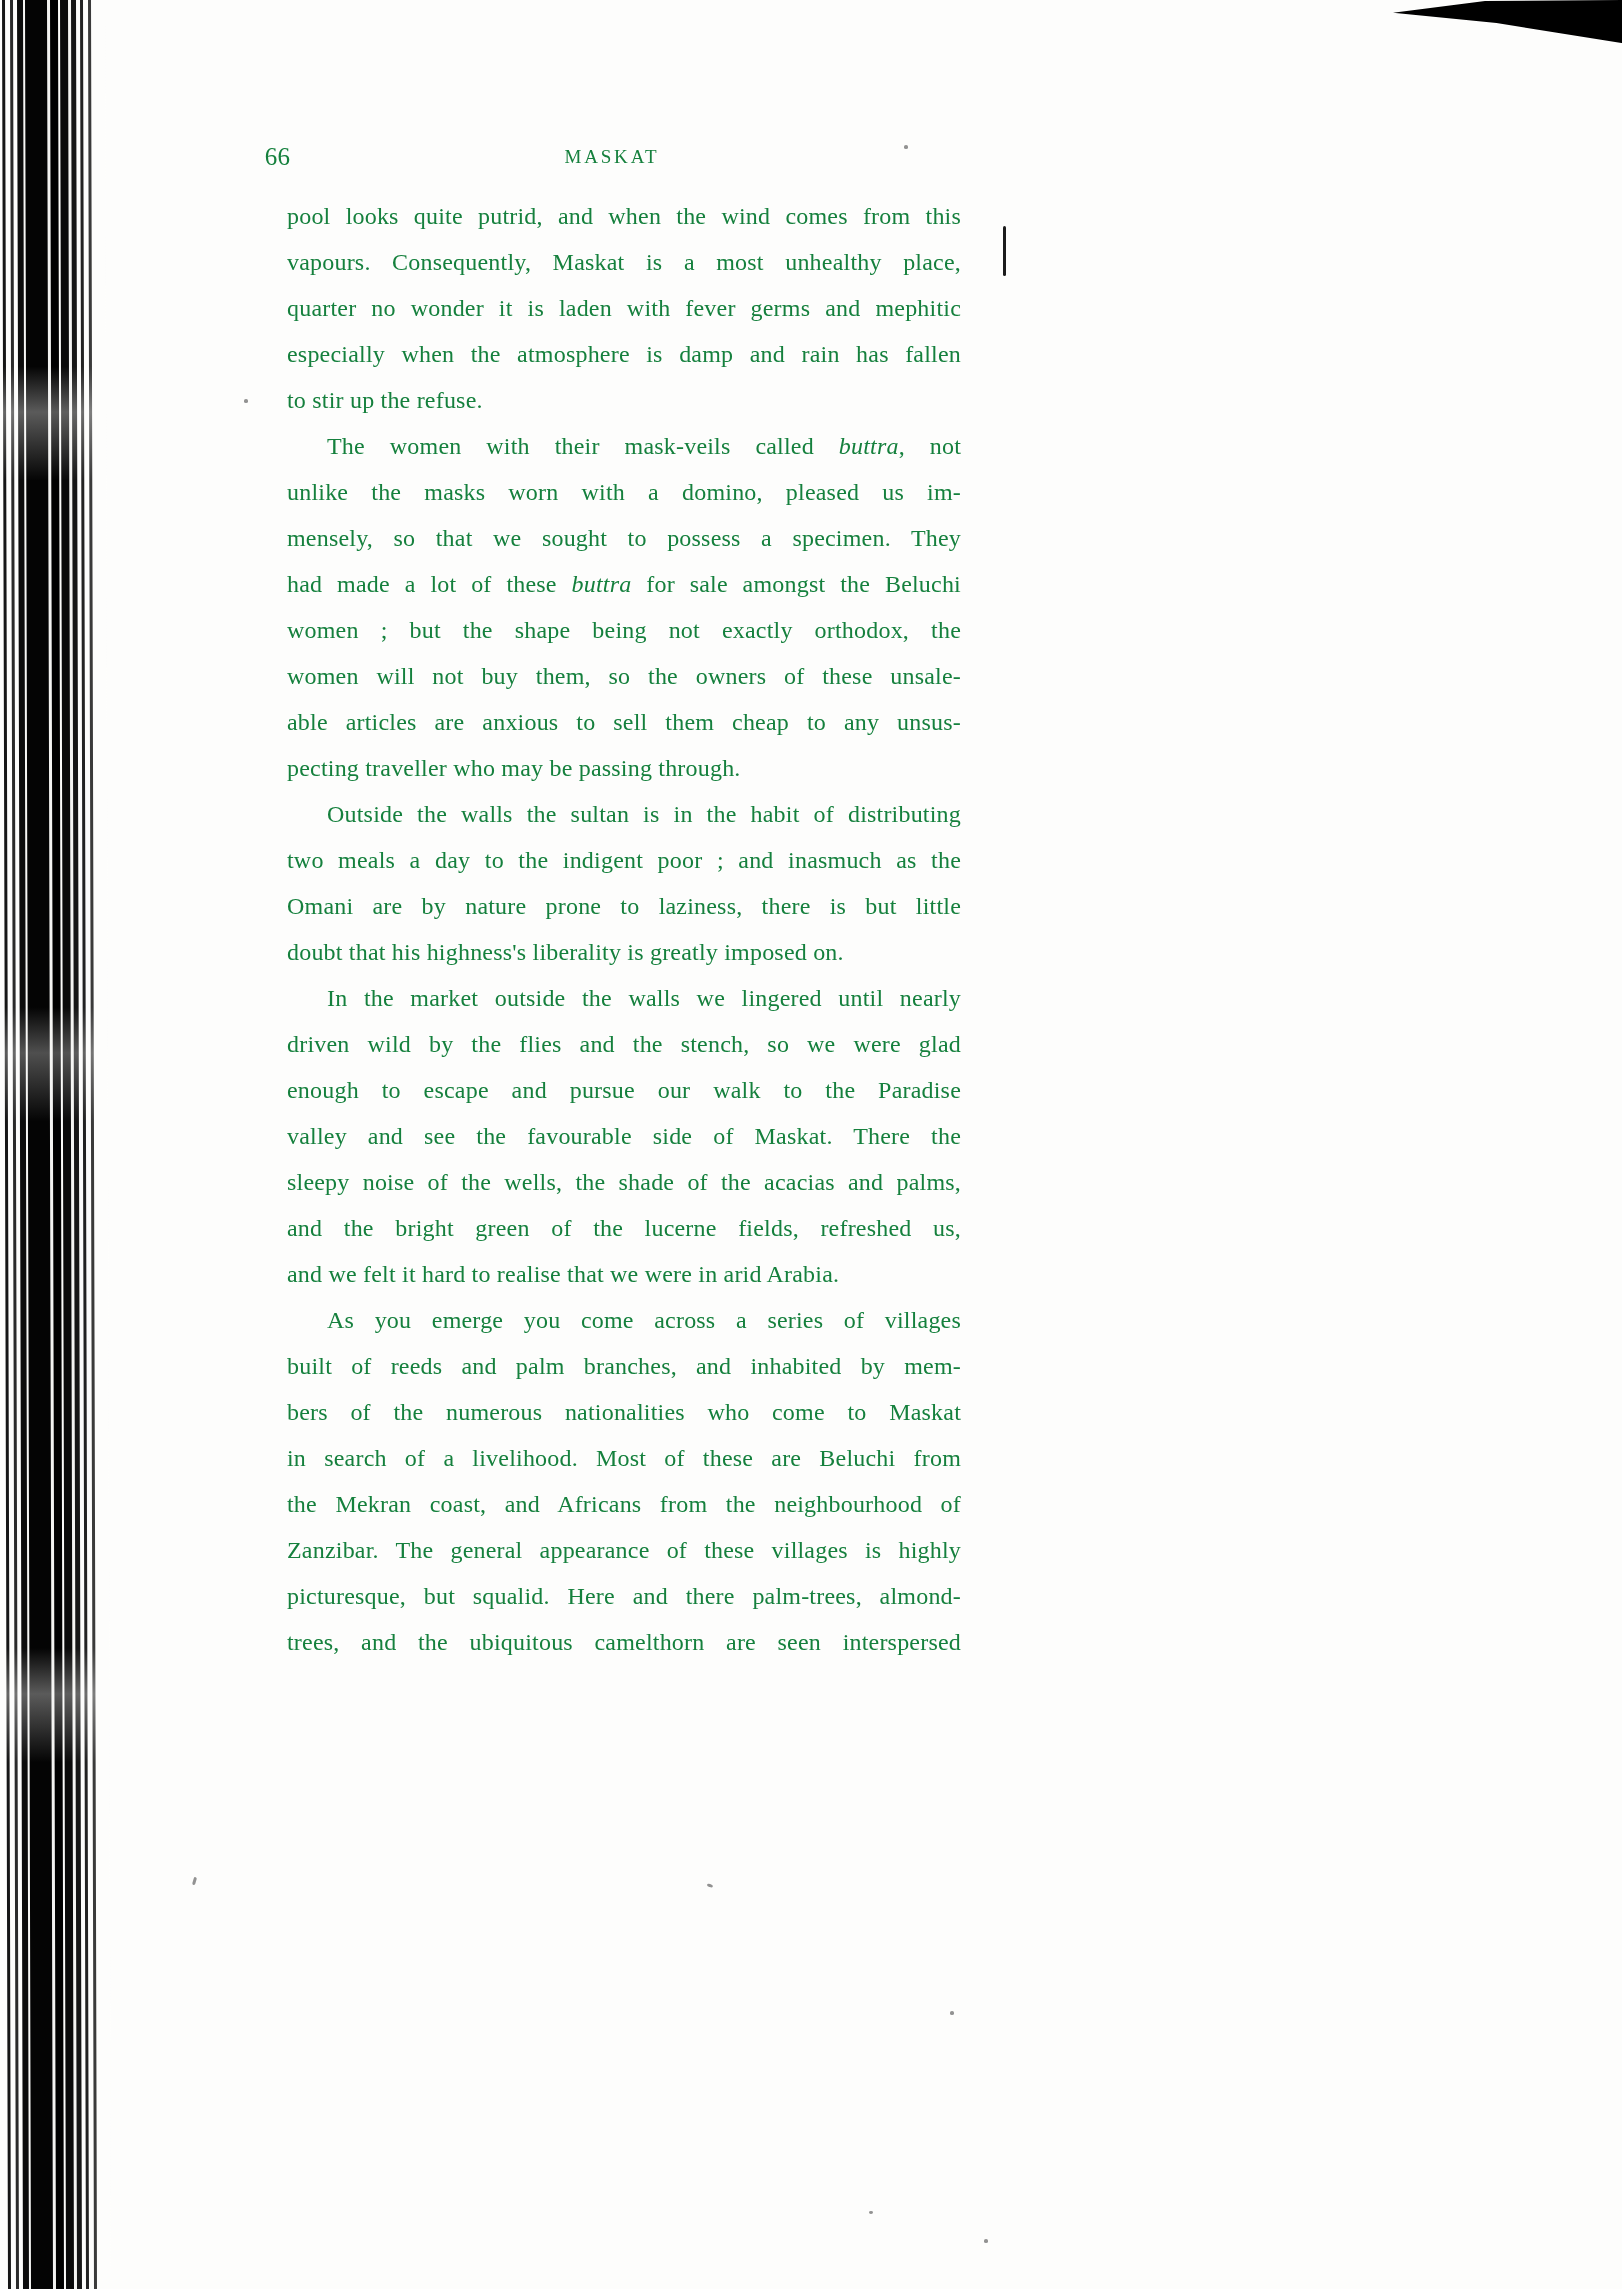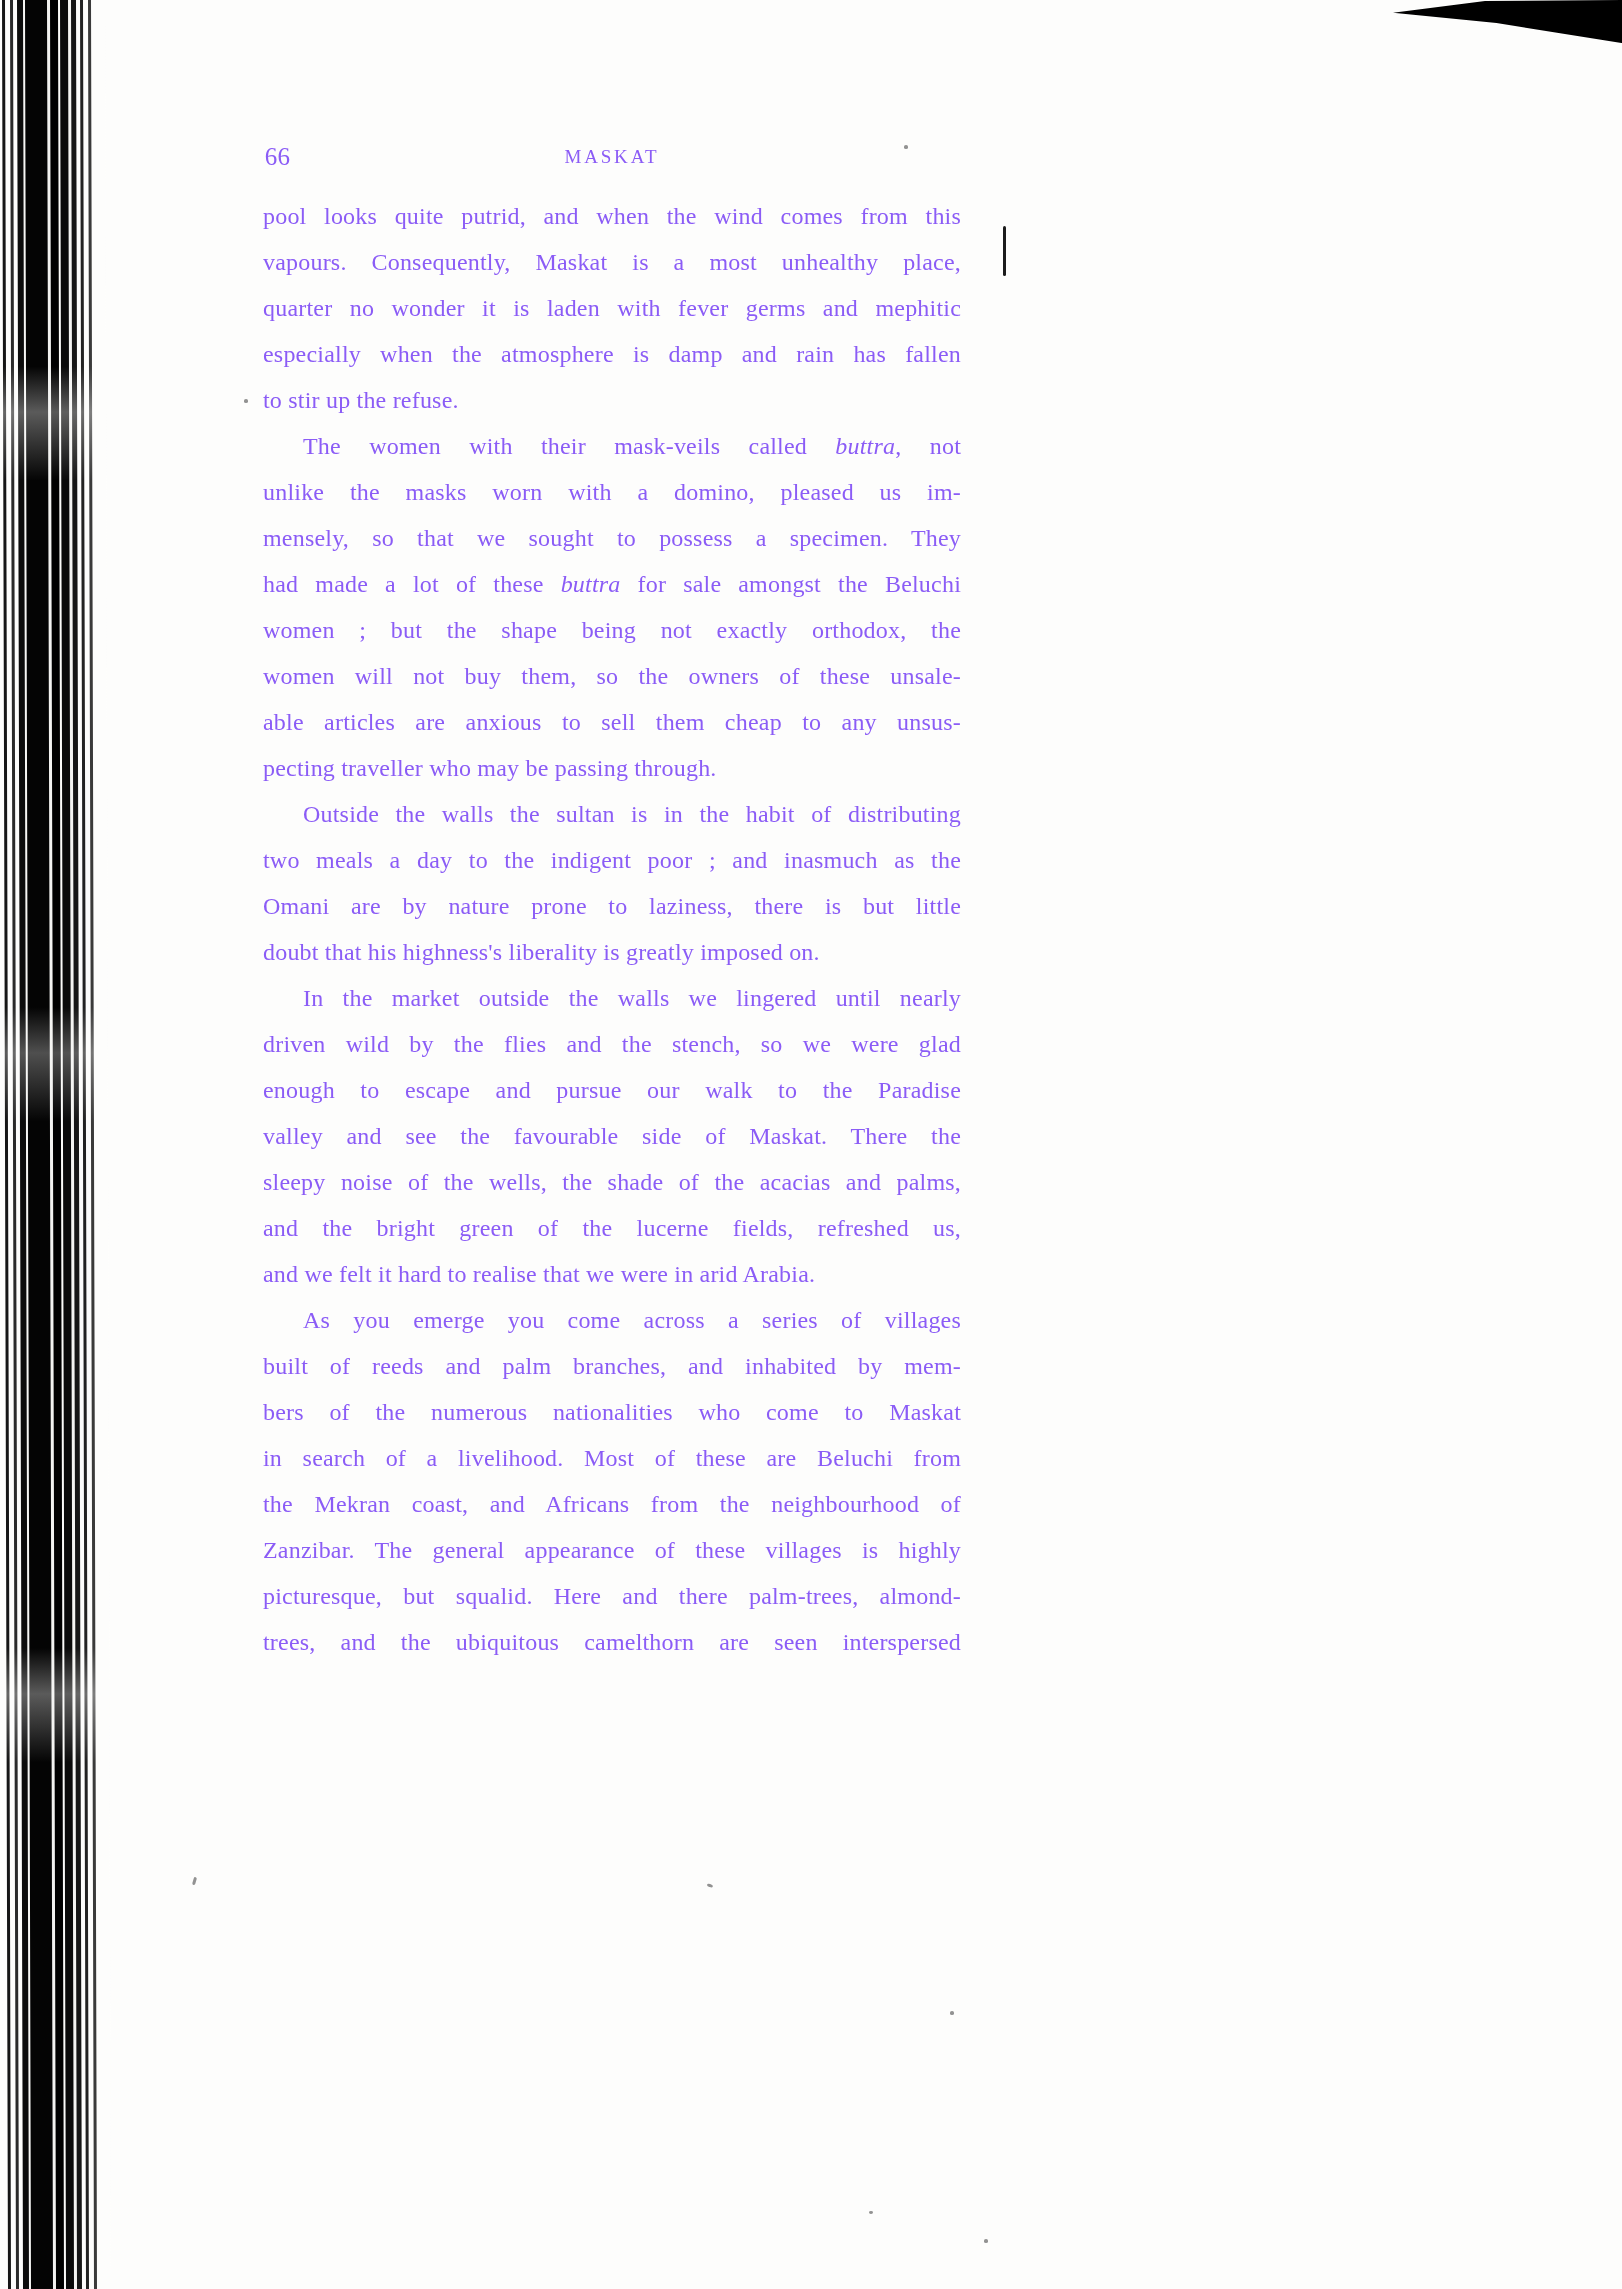--- a/index.html
+++ b/index.html
@@ -78,21 +78,21 @@
     height: 50px;
     background: #1c1c1c;
     border-radius: 1.8px;
   }
   
   .content {
     position: absolute;
     left: 263px;
     top: 134px;
     width: 698px;
-    color: #8b5cf6;
+    color: #15803d;
     font-size: 24px;
     line-height: 46px;
     letter-spacing: 0.2px;
   }
   .header-row {
     position: relative;
     height: 59px;
   }
   .page-num {
     position: absolute;
@@ -104,20 +104,21 @@
     display: block;
     text-align: center;
     font-size: 19px;
     letter-spacing: 2.8px;
   }
   .paragraph { margin: 0; }
   .line {
     text-align: justify;
     text-align-last: justify;
     text-justify: inter-word;
+    margin-left: 24px;
   }
   .line.last { text-align-last: left; }
   .line.indent { padding-left: 40px; }
   .italic { font-style: italic; }
   
   .speck {
     position: absolute;
     background: #3a3a3a;
     border-radius: 50%;
     opacity: 0.55;

